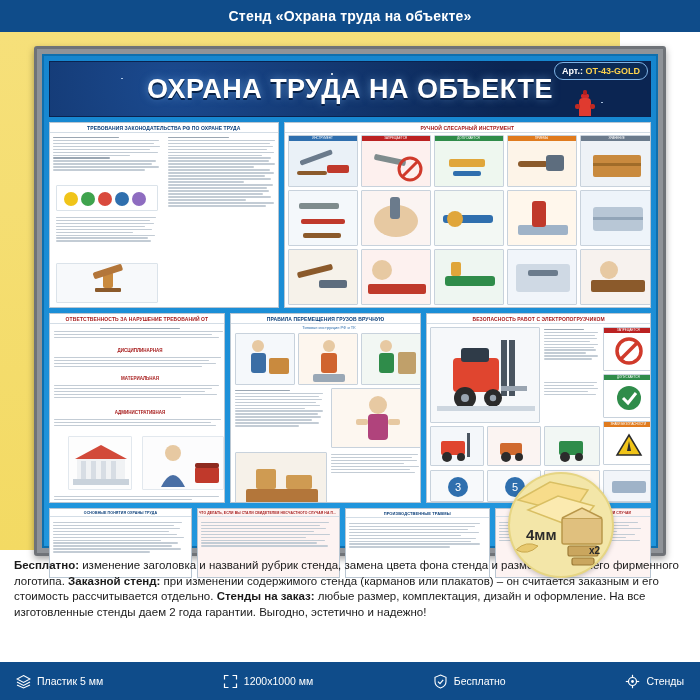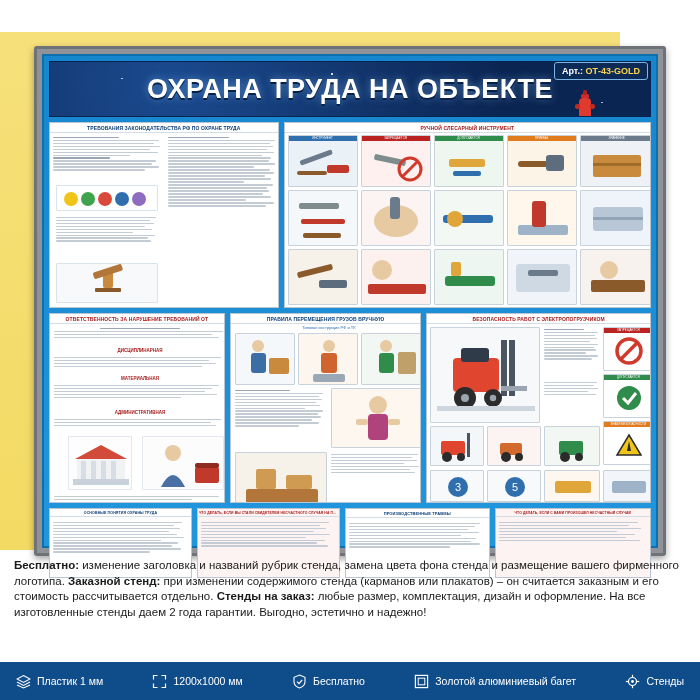--- a/index.html
+++ b/index.html
@@ -68,21 +68,21 @@
     position: relative;
     color: #ffffff; font-size: 27px; font-weight: bold;
     letter-spacing: .5px;
     text-shadow: 0 2px 0 #062046, 0 0 9px rgba(140,200,255,.55);
     white-space: nowrap;
   }
   
   .art-badge {
     position: absolute; right: 8px; top: 6px;
     background: #0b2a56; border: 1px solid #7fb4e6;
-    border-radius: 3px; padding: 3px 7px;
+    border-radius: 9px; padding: 3px 7px;
     color: #ffffff; font-size: 9px; font-weight: bold; white-space: nowrap;
     z-index: 6;
   }
   .art-badge .code { color: #ffd34d; }
 
   
   .hydrant { position: absolute; right: 52px; top: 26px; width: 26px; height: 52px; z-index: 5; }
 
   
   .posters { position: relative; margin-top: 5px; }
@@ -156,20 +156,23 @@
     justify-content: space-between; padding: 0 16px; color: #ffffff;
   }
   .feat { display: flex; align-items: center; gap: 6px; font-size: 10.5px; white-space: nowrap; }
   .feat svg { display: block; }
 </style>
 </head>
 <body>
 
 <div class="page">
 
+  <div class="topbar">
+    <div class="topbar-title">Стенд «Охрана труда на объекте»</div>
+  </div>
 
   <div class="canvas">
 
     <div class="board-frame">
       <div class="board-inner">
 
         <div class="stand-header">
           <div class="stand-title">ОХРАНА ТРУДА НА ОБЪЕКТЕ</div>
 
           <div class="hydrant">
@@ -669,37 +672,50 @@
                   <div class="tl" style="width:86%"></div>
                 <div class="tl" style="width:95%"></div>
               </div>
             </div>
           </div>
 
         </div>
       </div>
     </div>
 
+    <div class="pack-badge">
+      <svg viewBox="0 0 106 106" width="106" height="106" style="position:absolute;left:0;top:0">
+        <path d="M8 26 L40 8 L78 16 L62 40 Z" fill="#f7dc8a" stroke="#d9bf63" stroke-width="1.5"></path>
+        <path d="M18 36 L48 22 L84 32 L66 54 Z" fill="#fbeab0" stroke="#d9bf63" stroke-width="1.5"></path>
+        <rect x="52" y="44" width="40" height="26" rx="2" fill="#e0c07e" stroke="#b9974a" stroke-width="1.5"></rect>
+        <path d="M52 44 L72 34 L92 44" fill="#efd79b" stroke="#b9974a" stroke-width="1.5"></path>
+        <rect x="58" y="72" width="30" height="10" rx="2" fill="#caa65e" stroke="#9c7b36" stroke-width="1.2"></rect>
+        <rect x="62" y="84" width="22" height="7" rx="2" fill="#caa65e" stroke="#9c7b36" stroke-width="1.2"></rect>
+        <path d="M6 76 q10 -10 22 -4 q-10 10 -22 4 Z" fill="#e8c96f" stroke="#c9a84e" stroke-width="1"></path>
+      </svg>
+      <div class="pack-mm">4мм</div>
+      <div class="pack-x2">x2</div>
+    </div>
   </div>
 
   <div class="desc">
     <b>Бесплатно:</b><span> изменение заголовка и названий рубрик стенда, замена цвета фона стенда и размещение вашего фирменного логотипа. </span><b>Заказной стенд:</b><span> при изменении содержимого стенда (карманов или плакатов) – он считается заказным и его стоимость рассчитывается отдельно. </span><b>Стенды на заказ:</b><span> любые размер, комплектация, дизайн и оформление. На все изготовленные стенды даем 2 года гарантии. Выгодно, эстетично и надежно!</span>
   </div>
 
   <div class="featbar">
 
     <div class="feat">
       <span>
         <svg width="15" height="15" viewBox="0 0 15 15">
             <polygon points="7.5,1.5 14,5 7.5,8.5 1,5" fill="none" stroke="#ffffff" stroke-width="1.1"></polygon>
             <polyline points="1,8 7.5,11.5 14,8" fill="none" stroke="#ffffff" stroke-width="1.1"></polyline>
             <polyline points="1,11 7.5,14 14,11" fill="none" stroke="#ffffff" stroke-width="1.1"></polyline>
           </svg>
       </span>
-      <span>Пластик 1 мм</span>
+      <span>Пластик 5 мм</span>
     </div>
 
     <div class="feat">
       <span>
         <svg width="15" height="15" viewBox="0 0 15 15">
             <polyline points="5.5,1.5 1.5,1.5 1.5,5.5" fill="none" stroke="#fff" stroke-width="1.2"></polyline>
             <polyline points="9.5,1.5 13.5,1.5 13.5,5.5" fill="none" stroke="#fff" stroke-width="1.2"></polyline>
             <polyline points="5.5,13.5 1.5,13.5 1.5,9.5" fill="none" stroke="#fff" stroke-width="1.2"></polyline>
             <polyline points="9.5,13.5 13.5,13.5 13.5,9.5" fill="none" stroke="#fff" stroke-width="1.2"></polyline>
           </svg>
@@ -710,29 +726,20 @@
     <div class="feat">
       <span>
         <svg width="15" height="15" viewBox="0 0 15 15">
             <path d="M7.5 1 L13 3.3 V7.5 C13 10.8 10.6 13 7.5 14 C4.4 13 2 10.8 2 7.5 V3.3 Z" fill="none" stroke="#fff" stroke-width="1.1"></path>
             <polyline points="5,7.6 7,9.6 10.2,5.8" fill="none" stroke="#fff" stroke-width="1.2"></polyline>
           </svg>
       </span>
       <span>Бесплатно</span>
     </div>
 
-    <div class="feat">
-      <span>
-        <svg width="15" height="15" viewBox="0 0 15 15">
-            <rect x="1.4" y="1.4" width="12.2" height="12.2" fill="none" stroke="#fff" stroke-width="1.2"></rect>
-            <rect x="4.2" y="4.2" width="6.6" height="6.6" fill="none" stroke="#fff" stroke-width="1"></rect>
-          </svg>
-      </span>
-      <span>Золотой алюминиевый багет</span>
-    </div>
 
     <div class="feat">
       <span>
         <svg width="15" height="15" viewBox="0 0 15 15">
             <circle cx="7.5" cy="7.5" r="4" fill="none" stroke="#fff" stroke-width="1.2"></circle>
             <circle cx="7.5" cy="7.5" r="1.4" fill="#fff"></circle>
             <line x1="7.5" y1="0.8" x2="7.5" y2="3" stroke="#fff" stroke-width="1.2"></line>
             <line x1="7.5" y1="12" x2="7.5" y2="14.2" stroke="#fff" stroke-width="1.2"></line>
             <line x1="0.8" y1="7.5" x2="3" y2="7.5" stroke="#fff" stroke-width="1.2"></line>
             <line x1="12" y1="7.5" x2="14.2" y2="7.5" stroke="#fff" stroke-width="1.2"></line>

